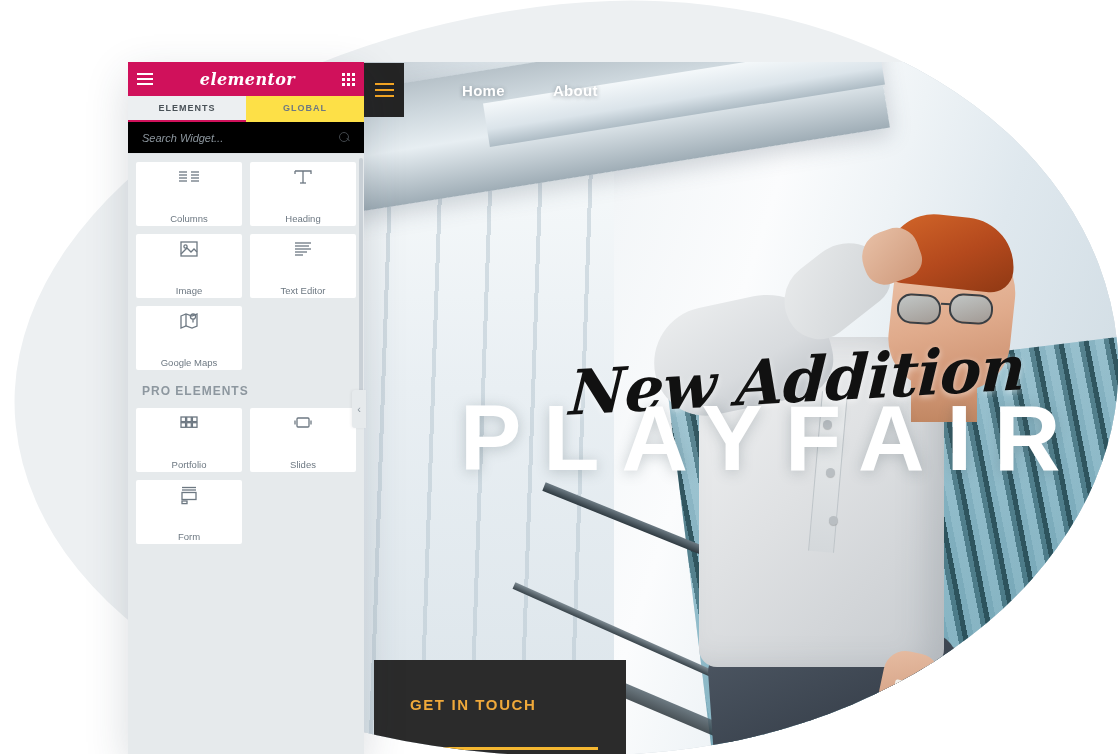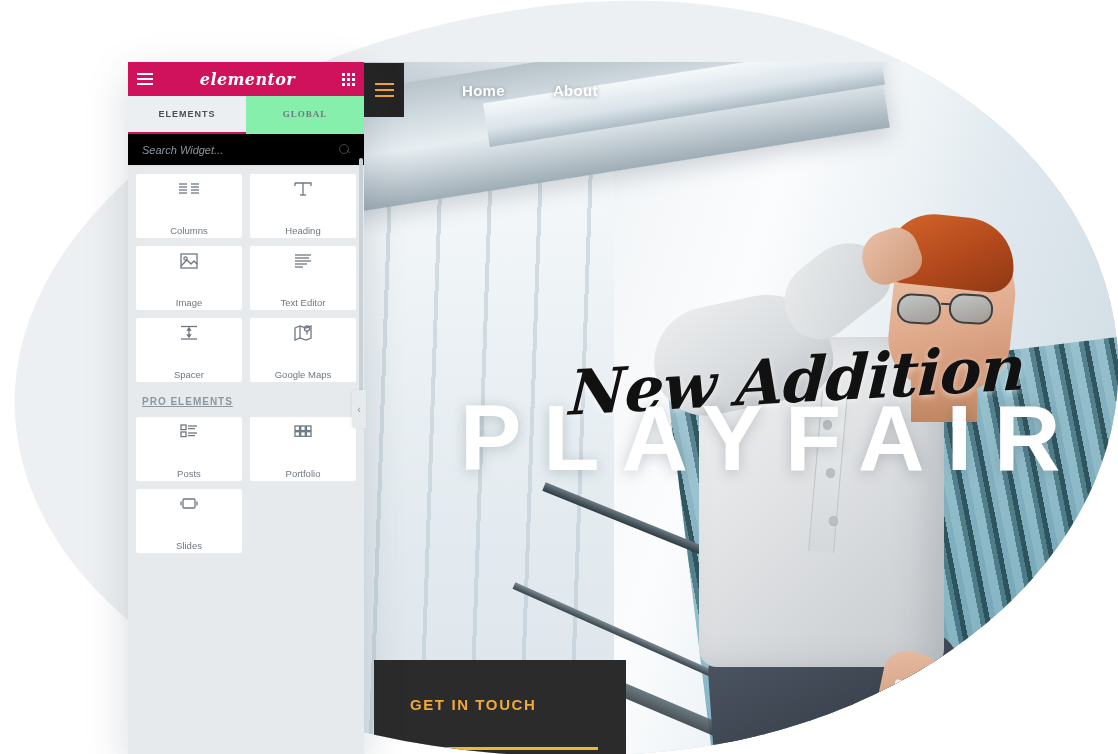--- a/index.html
+++ b/index.html
@@ -264,28 +264,28 @@
   }
   .ph-burger { display: flex; flex-direction: column; gap: 3px; cursor: pointer; }
   .ph-burger i { display: block; width: 16px; height: 2px; background: #ffffff; }
   .ph-logo {
     color: #ffffff; font-family: "DejaVu Serif", serif;
     font-style: italic; font-size: 16px; font-weight: 700; letter-spacing: .4px; text-align: center;
   }
   .ph-grid { display: grid; grid-template-columns: repeat(3,3px); gap: 2px; }
   .ph-grid i { width: 3px; height: 3px; background: #ffffff; display: block; }
 
-  .panel-tabs { display: flex; height: 38px; background: #ffffff; }
+  .panel-tabs { display: flex; height: 26px; background: #ffffff; }
   .ptab {
     flex: 1; display: flex; align-items: center; justify-content: center;
     font-size: 9px; font-weight: 700; letter-spacing: 1px; color: #6d7882;
     background: #eceff1; border-bottom: 2px solid transparent; cursor: pointer;
   }
   .ptab.active { color: #495157; background: #eceff1; border-bottom-color: #d0115b; }
-  .ptab.inactive { background: #86efac; font-family: Liberation Serif, serif; }
+  .ptab.inactive { background: #fde047; }
 
   .panel-search {
     height: 32px; background: #000000;
     display: flex; align-items: center; justify-content: space-between;
     padding: 0 14px; border-bottom: 1px solid #dfe3e6;
   }
   .panel-search span {
     font-size: 11px; font-style: italic; color: #8d979f;
   }
   .search-ico { width: 11px; height: 11px; position: relative; opacity: .6; }
@@ -302,22 +302,22 @@
   .wgrid { display: grid; grid-template-columns: 1fr 1fr; gap: 8px; }
   .wcard {
     background: #ffffff; height: 64px; border-radius: 2px;
     display: flex; flex-direction: column; align-items: center; justify-content: center;
     gap: 24px; cursor: pointer;
   }
   .wcard .wlabel { font-size: 9.5px; color: #6d7882; }
   .wicon { width: 26px; height: 24px; color: #6d7882; display: block; }
 
   .pro-head {
-    font-size: 10px; font-weight: 700; letter-spacing: 1px;
-    color: #8d979f; padding: 14px 6px 10px 6px; text-decoration: underline;
+    font-size: 12px; font-weight: 700; letter-spacing: 1px;
+    color: #8d979f; padding: 14px 6px 10px 6px;
   }
 
   .panel-scroll {
     position: absolute; right: 1px; top: 96px; width: 4px; height: 240px;
     background: #c9d0d6; border-radius: 2px;
   }
 
   .collapse-tab {
     position: absolute; left: 352px; top: 390px;
     width: 14px; height: 38px;
@@ -477,65 +477,40 @@
                 <line x1="5" y1="14" x2="17" y2="14"></line>
               <line x1="5" y1="17" x2="13" y2="17"></line>
             </g>
           </svg>
           <span class="wlabel">Text Editor</span>
         </div>
 
 
 
 
-        <div class="wcard">
-          <svg class="wicon" viewBox="0 0 26 22">
-            <g stroke="currentColor" stroke-width="1.3" fill="none">
-              <line x1="5" y1="4.5" x2="21" y2="4.5"></line>
-              <line x1="13" y1="6" x2="13" y2="15"></line>
-              <path d="M11.5 8 L13 5.8 L14.5 8 Z"></path>
-              <path d="M11.5 13 L13 15.2 L14.5 13 Z"></path>
-              <line x1="5" y1="17" x2="21" y2="17"></line>
-            </g>
-          </svg>
-          <span class="wlabel">Spacer</span>
-        </div>
 
         <div class="wcard">
           <svg class="wicon" viewBox="0 0 26 22">
             <g stroke="currentColor" stroke-width="1.3" fill="none">
               <path d="M5 6 L10 4 L16 6 L21 4 V16 L16 18 L10 16 L5 18 Z"></path>
               <line x1="10" y1="4" x2="10" y2="16"></line>
               <circle cx="17" cy="6.6" r="2.6"></circle>
               <path d="M17 9.2 L17 12.5"></path>
             </g>
           </svg>
           <span class="wlabel">Google Maps</span>
         </div>
 
 
       </div>
 
       <div class="pro-head">PRO ELEMENTS</div>
 
       <div class="wgrid">
 
-        <div class="wcard">
-          <svg class="wicon" viewBox="0 0 26 22">
-            <g stroke="currentColor" stroke-width="1.3" fill="none">
-              <rect x="5" y="4" width="5" height="4.6"></rect>
-              <rect x="5" y="11" width="5" height="4.6"></rect>
-              <line x1="12" y1="5" x2="21" y2="5"></line>
-                <line x1="12" y1="7.6" x2="19" y2="7.6"></line>
-              <line x1="12" y1="12" x2="21" y2="12"></line>
-                <line x1="12" y1="14.6" x2="19" y2="14.6"></line>
-            </g>
-          </svg>
-          <span class="wlabel">Posts</span>
-        </div>
 
         <div class="wcard">
           <svg class="wicon" viewBox="0 0 26 22">
             <g stroke="currentColor" stroke-width="1.3" fill="none">
               <rect x="5" y="5" width="4.6" height="4.6"></rect>
               <rect x="10.7" y="5" width="4.6" height="4.6"></rect>
               <rect x="16.4" y="5" width="4.6" height="4.6"></rect>
               <rect x="5" y="10.7" width="4.6" height="4.6"></rect>
               <rect x="10.7" y="10.7" width="4.6" height="4.6"></rect>
               <rect x="16.4" y="10.7" width="4.6" height="4.6"></rect>
@@ -548,20 +523,31 @@
           <svg class="wicon" viewBox="0 0 26 22">
             <g stroke="currentColor" stroke-width="1.3" fill="none">
               <rect x="7" y="6" width="12" height="9" rx="1"></rect>
               <path d="M5 8.5 L5 12.5"></path>
                 <path d="M21 8.5 L21 12.5"></path>
             </g>
           </svg>
           <span class="wlabel">Slides</span>
         </div>
 
+        <div class="wcard">
+          <svg class="wicon" viewBox="0 0 26 22">
+            <g stroke="currentColor" stroke-width="1.3" fill="none">
+              <line x1="6" y1="3.5" x2="20" y2="3.5"></line>
+              <line x1="6" y1="6" x2="20" y2="6"></line>
+              <rect x="6" y="8.5" width="14" height="7"></rect>
+              <rect x="6" y="17" width="5" height="2.6"></rect>
+            </g>
+          </svg>
+          <span class="wlabel">Form</span>
+        </div>
 
       </div>
     </div>
 
     <div class="panel-scroll"></div>
   </div>
 
   <div class="collapse-tab">‹</div>
 
 </div>

